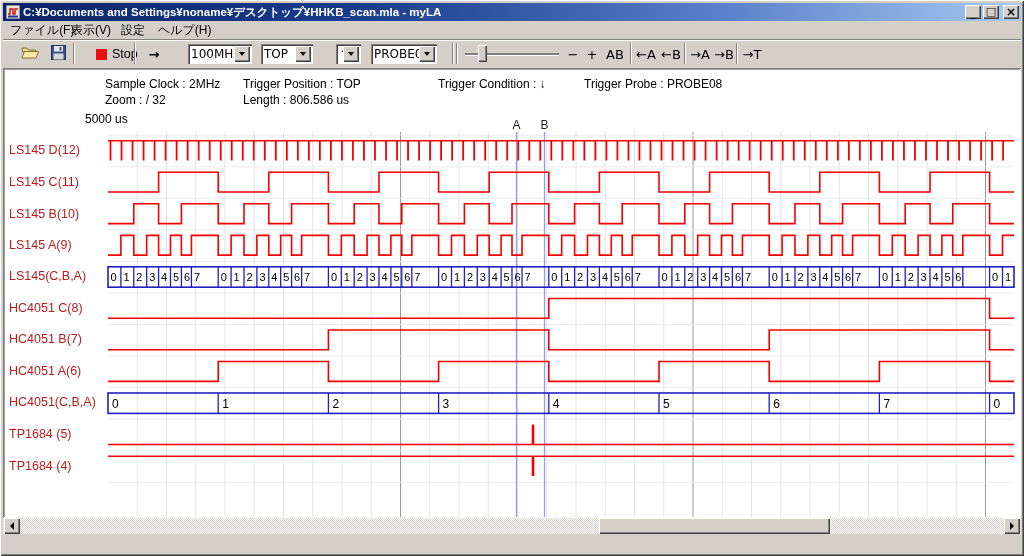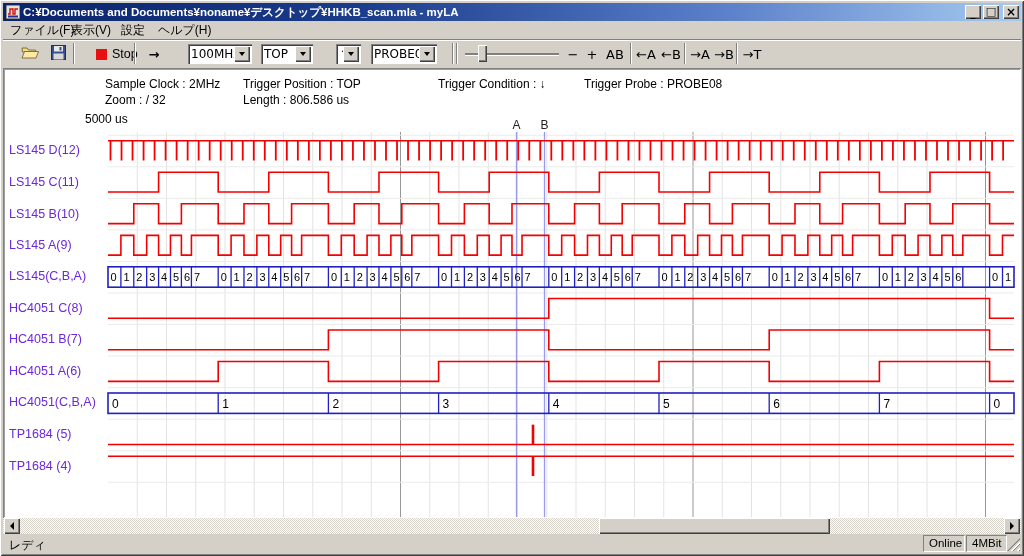--- a/index.html
+++ b/index.html
@@ -41,21 +41,21 @@
   .combo-arrow i{width:0;height:0;border-left:3px solid transparent;border-right:3px solid transparent;border-top:4px solid #000;}
   .slider-track{position:absolute;top:13px;height:2px;background:#808080;box-shadow:0 1px 0 #fff;}
   .slider-handle{position:absolute;top:5px;width:9px;height:17px;background:#d4d0c8;
     box-shadow:inset 1px 1px 0 #fff, inset -1px -1px 0 #404040, inset -2px -2px 0 #808080;}
   
   .client{position:absolute;left:3px;top:68px;width:1018px;height:450px;background:#fff;
     box-shadow:inset 1px 1px 0 #808080, inset -1px -1px 0 #fff, inset 2px 2px 0 #a0a0a0;}
   .client .itext{position:absolute;font-size:12px;color:#000;white-space:nowrap;}
   #wave-svg{position:absolute;left:0;top:0;}
   #wave-svg text{font-family:"Liberation Sans","DejaVu Sans",sans-serif;}
-  .ch-label{position:absolute;left:6px;font-size:12.5px;color:#6d28d9;white-space:nowrap;}
+  .ch-label{position:absolute;left:6px;font-size:12.5px;color:#b91c1c;white-space:nowrap;}
   
   .hscroll{position:absolute;left:3px;top:518px;width:1018px;height:16px;background:#fff;
     background-image:conic-gradient(#d6d2ca 25%,transparent 0 50%,#d6d2ca 0 75%,transparent 0);background-size:2px 2px;}
   .sbtn{position:absolute;top:0;width:16px;height:16px;background:#d4d0c8;
     box-shadow:inset 1px 1px 0 #fff, inset -1px -1px 0 #404040, inset -2px -2px 0 #808080;
     display:flex;align-items:center;justify-content:center;}
   .sbtn i{width:0;height:0;border-top:4px solid transparent;border-bottom:4px solid transparent;}
   .sbtn.left i{border-right:4px solid #000;}
   .sbtn.right i{border-left:4px solid #000;}
   .sthumb{position:absolute;top:0;height:16px;background:#d4d0c8;
@@ -76,21 +76,21 @@
 
   <div class="titlebar">
     <span class="app-icon">
       <svg width="14" height="14" viewBox="0 0 14 14">
         <rect x="0" y="0" width="14" height="14" fill="#e8e4dc"></rect>
         <rect x="0" y="0" width="14" height="14" fill="none" stroke="#404040" stroke-width="1"></rect>
         <path d="M2 9 H4 V4 H7 V9 H9 V4 H12" stroke="#d01010" stroke-width="1.4" fill="none"></path>
         <rect x="2" y="10.5" width="10" height="2" fill="#2030a0"></rect>
       </svg>
     </span>
-    <span class="title-text">C:¥Documents and Documents¥noname¥デスクトップ¥HHKB_scan.mla - myLA</span>
+    <span class="title-text">C:¥Documents and Settings¥noname¥デスクトップ¥HHKB_scan.mla - myLA</span>
     <span class="win-btns">
       <button class="winbtn min">_</button>
       <button class="winbtn max">□</button>
       <button class="winbtn cls">×</button>
     </span>
   </div>
 
   <div class="menubar">
     <span class="menu-item" style="left:5px">ファイル(F)</span>
     <span class="menu-item" style="left:66px">表示(V)</span>
@@ -481,20 +481,14 @@
   <div class="hscroll">
     <span class="sbtn left" style="left:1px">
         <i></i>
       </span>
     <span class="sthumb" style="left:596px;width:231px"></span>
     <span class="sbtn right" style="right:1px">
         <i></i>
       </span>
   </div>
 
-  <div class="statusbar">
-    <span class="status-ready">レディ</span>
-    <span class="sbox" style="right:56px;width:42px;text-align:center">Online</span>
-    <span class="sbox" style="right:14px;width:41px;text-align:center">4MBit</span>
-    <span class="grip"></span>
-  </div>
 
 </div>
 
 </body></html>

